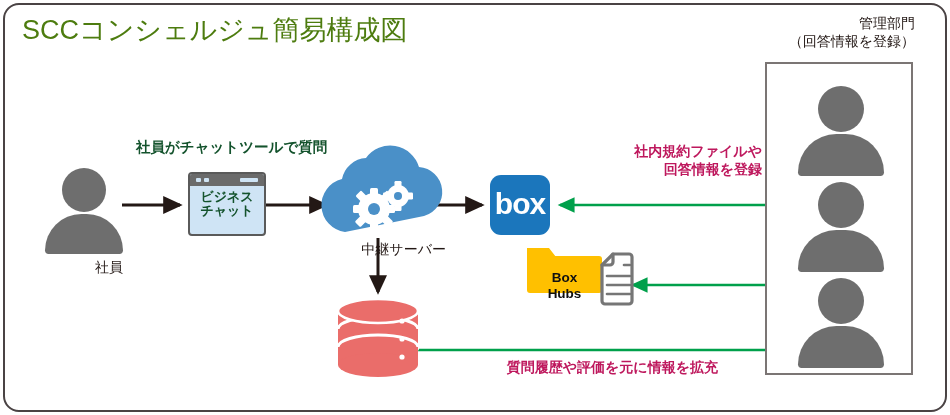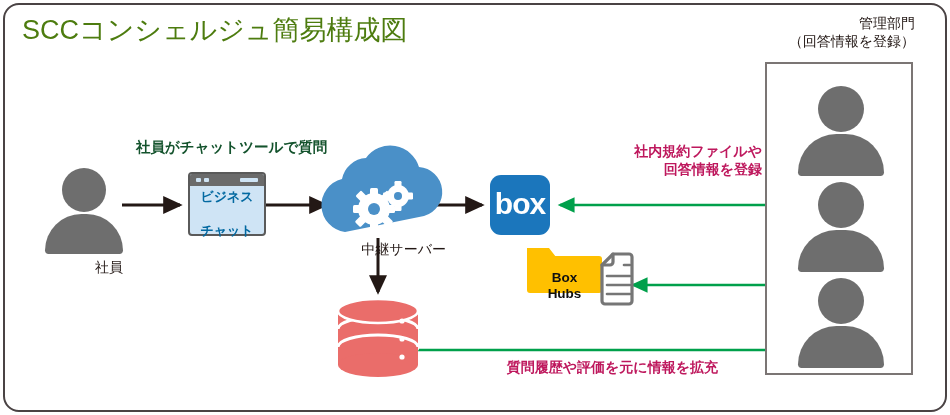--- a/index.html
+++ b/index.html
@@ -114,21 +114,21 @@
     background: #cfe4f5;
     border-radius: 1px;
   }
   .chatwin .txt {
     position: absolute;
     left: 0; right: 0;
     top: 14px;
     text-align: center;
     font-size: 13px;
     font-weight: bold;
-    color: #0369a1;
+    color: #14532d;
     line-height: 18px;
   }
 
   
   .boxlogo {
     position: absolute;
     background: #1b76bc;
     border-radius: 11px;
     display: flex;
     align-items: center;
@@ -268,21 +268,21 @@
   <div class="lbl-dark" style="left:45px; top:258px; width:78px;">社員</div>
 
   <div class="lbl-blue" style="left:136px; top:138px;">社員がチャットツールで質問</div>
 
   <div class="chatwin" style="left:188px; top:172px; width:78px; height:64px;">
     <div class="bar"></div>
     <div class="dot" style="left:6px;"></div>
     <div class="dot" style="left:14px;"></div>
     <div class="dash"></div>
     <div class="txt">ビジネス</div>
-    <div class="txt" style="top:48px;">チャット</div>
+    <div class="txt" style="top:28px;">チャット</div>
   </div>
 
   <div class="lbl-dark" style="left:326px; top:240px; width:120px;">中継サーバー</div>
 
 
   <div class="boxlogo" style="left:490px; top:175px; width:60px; height:60px;">
     <span>box</span>
   </div>
 
   <div class="folder" style="left:527px; top:250px; width:75px; height:45px;">

